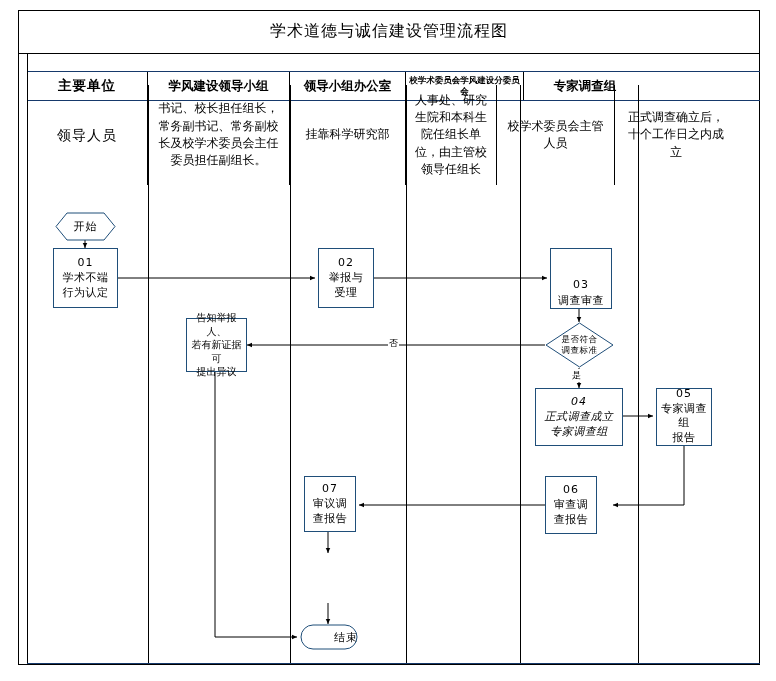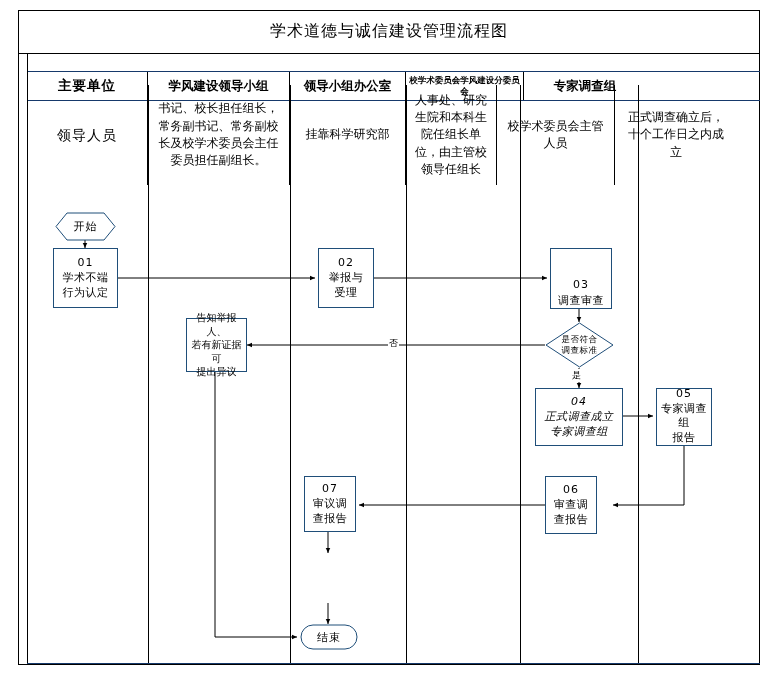--- a/index.html
+++ b/index.html
@@ -319,21 +319,21 @@
 查报告</span>
   </div>
 
   <div class="node process" style="left:304px; top:476px; width:52px; height:56px;">
     <span class="num">07</span>
     <span class="label" style="white-space:pre-line">审议调
 查报告</span>
   </div>
 
 
-  <div class="node term" style="left:300px; top:624px; width:58px; height:26px; display:flex; align-items:center; justify-content:center;">
+  <div class="node term" style="left:300px; top:624px; width:58px; height:26px; display:flex; align-items:flex-end; justify-content:center;">
     <svg class="shape-svg" width="58" height="26">
       <rect x="1" y="1" width="56" height="24" rx="12" ry="12" fill="#ffffff" stroke="#1f4e79" stroke-width="1"></rect>
     </svg>
     <span class="shape-text">结束</span>
   </div>
 
   <div class="edge-label" style="left:388px; top:337px;">否</div>
   <div class="edge-label" style="left:571px; top:369px;">是</div>
 
 </div>

